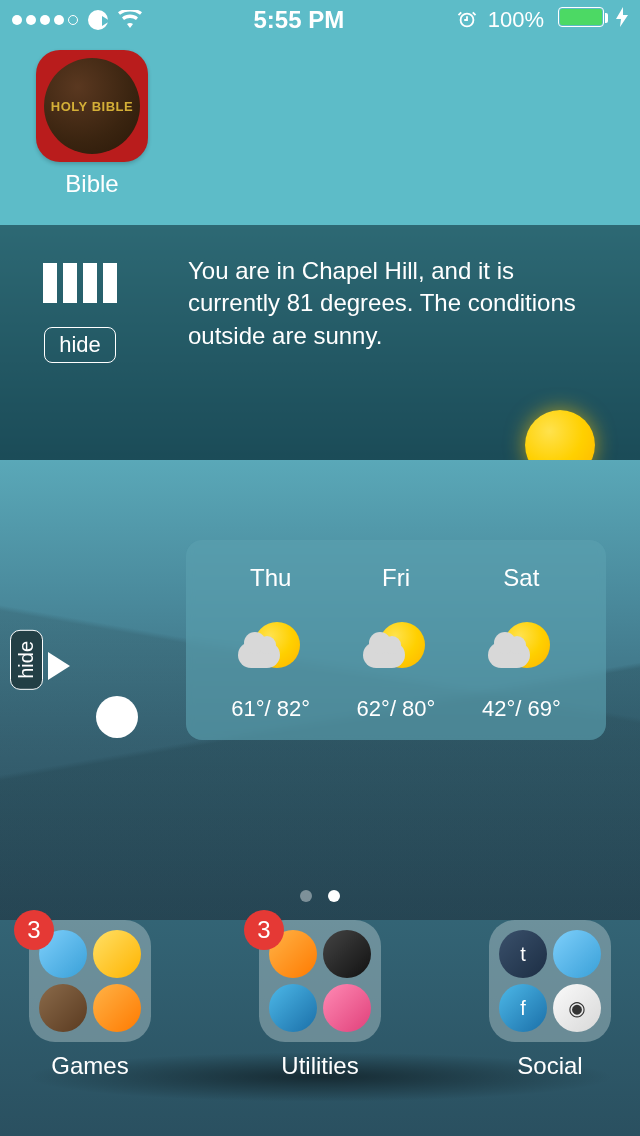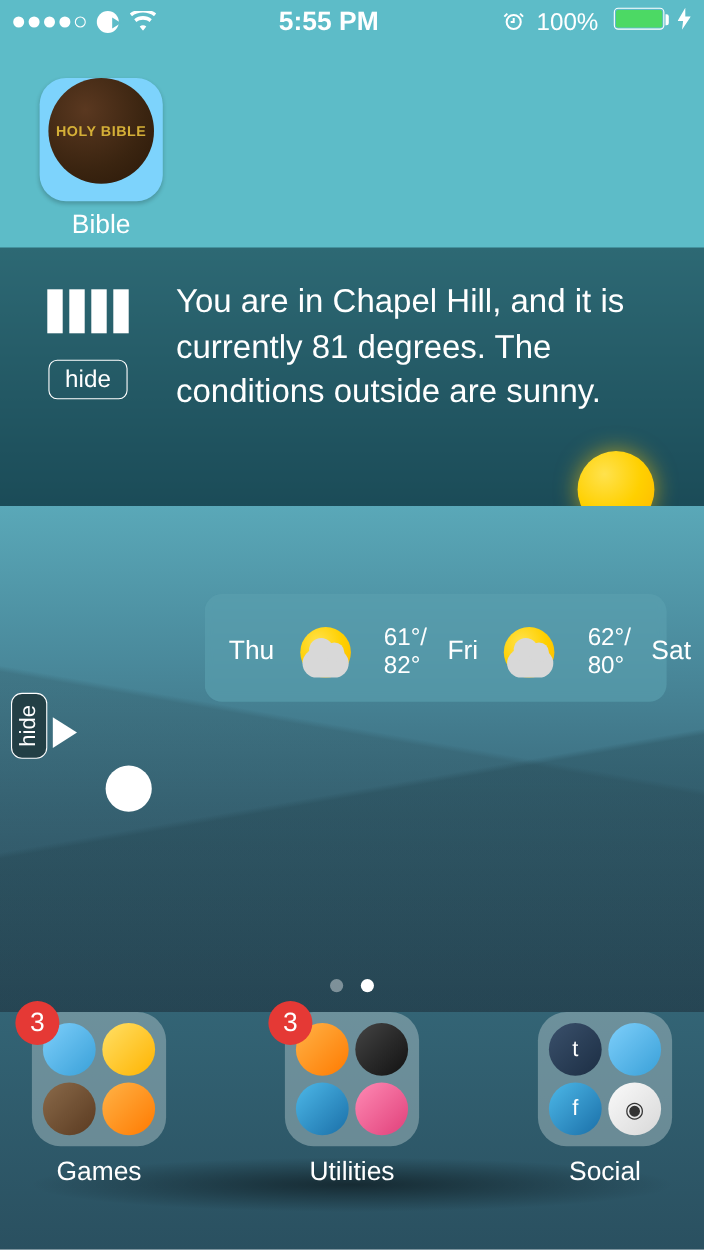--- a/index.html
+++ b/index.html
@@ -36,24 +36,23 @@
 .battery-shape::after { content:""; position:absolute; right:-5px; top:5px; width:3px; height:10px; background:#fff; border-radius: 0 2px 2px 0;}
 .battery-fill { position:absolute; left:1px; top:1px; bottom:1px; width: 42px; background:#4cd964; border-radius:2px;}
 .bolt { margin-left: 2px; }
 
 
 .top-app-area {
   height: 185px;
   padding: 10px 0 0 36px;
 }
 .app-icon {
-  width: 112px; height: 112px; border-radius: 24px; background: #7dd3fc;
-  display: flex; justify-content: center;
+  width: 112px; height: 112px; border-radius: 24px; background: #b91c1c;
+  display: flex; align-items: center; justify-content: center;
   box-shadow: 0 2px 4px rgba(0,0,0,0.2);
-  margin-top: 21px;
 }
 .bible-circle {
   width: 96px; height: 96px; border-radius: 50%;
   background: radial-gradient(circle at 35% 30%, #5a3820 0%, #3a2410 60%, #2a1808 100%);
   display: flex; align-items: center; justify-content: center;
   font-size: 13px; font-weight: bold; color: #d4af37; letter-spacing: 0.5px;
 }
 .app-label { text-align: center; width: 112px; font-size: 24px; font-weight: 300; margin-top: 8px; }
 
 
@@ -67,23 +66,24 @@
 }
 .weather-left { display: flex; flex-direction: column; align-items: center; gap: 24px; width: 100px; }
 .bars { display: flex; gap: 6px; margin-top: 8px; }
 .bar { width: 14px; height: 40px; background: #fff; }
 .hide-btn {
   border: 1.5px solid #fff; border-radius: 8px; padding: 4px 14px;
   font-size: 22px; font-weight: 300; background: transparent; color: #fff;
 }
 .weather-text {
   flex: 1;
-  font-size: 30px;
+  font-size: 24px;
   font-weight: 300;
   line-height: 1.35;
+  margin-left: 28px;
 }
 .sun {
   position: absolute; right: 45px; bottom: -20px;
   width: 70px; height: 70px; border-radius: 50%;
   background: radial-gradient(circle at 35% 30%, #ffe24d 0%, #ffd000 50%, #ffb400 100%);
   box-shadow: 0 0 20px rgba(255,200,0,0.6);
 }
 
 
 .mid-section {
@@ -103,21 +103,21 @@
   position: absolute;
   left: 186px; top: 80px;
   width: 420px;
   background: rgba(90, 160, 175, 0.65);
   border-radius: 16px;
   padding: 24px 22px 18px 22px;
   backdrop-filter: blur(4px);
 }
 .forecast-text { font-size: 28px; font-weight: 300; line-height: 1.35; margin-bottom: 18px; }
 .forecast-days { display: flex; justify-content: space-around; }
-.forecast-day { display: flex; flex-direction: row; align-items: center; gap: 24px; }
+.forecast-day { display: flex; flex-direction: column; align-items: center; gap: 24px; }
 .day-name { font-size: 24px; font-weight: 300; }
 .day-icon { width: 70px; height: 56px; position: relative; }
 .day-sun {
   position: absolute; right: 6px; top: 6px;
   width: 46px; height: 46px; border-radius: 50%;
   background: radial-gradient(circle at 35% 30%, #ffe24d 0%, #ffd000 50%, #ffb400 100%);
 }
 .day-cloud {
   position: absolute; left: 2px; bottom: 4px;
   width: 42px; height: 26px; background: #d8d8d8; border-radius: 14px;

